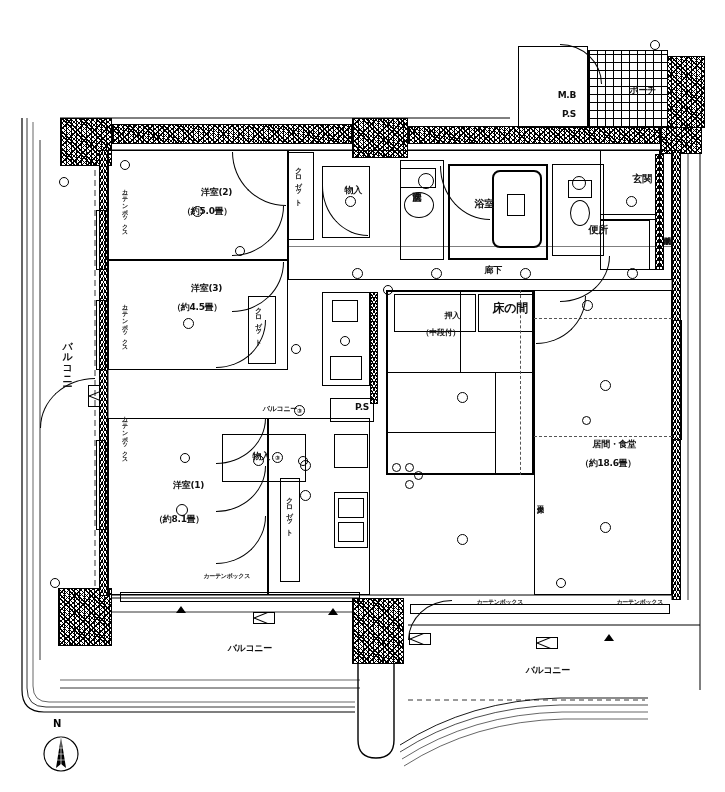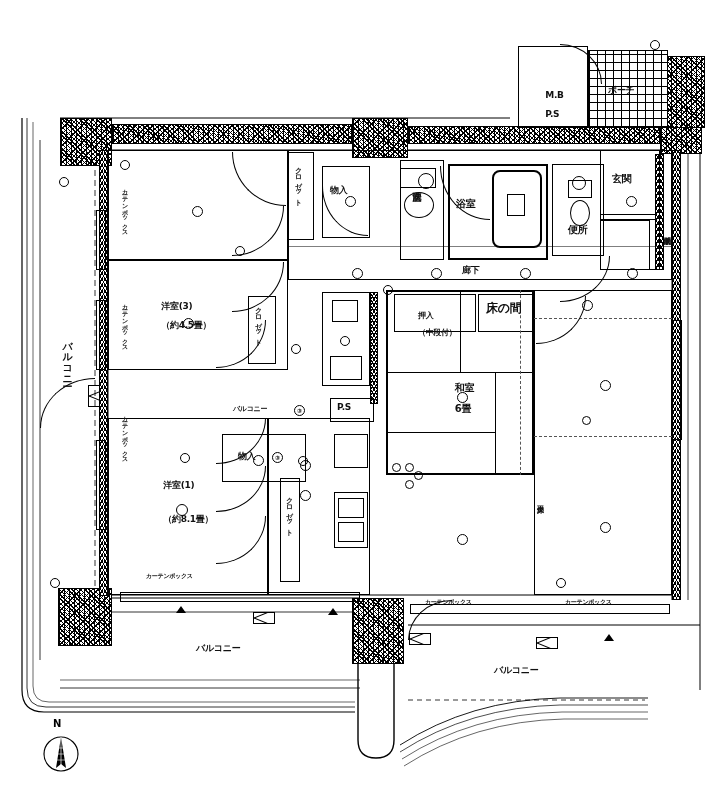--- a/index.html
+++ b/index.html
@@ -1,18 +1,18 @@
 <!DOCTYPE html>
 <html><head>
 <meta charset="utf-8">
 <style>
   html,body{margin:0;padding:0;background:#ffffff;}
   body{font-family:"DejaVu Sans","Liberation Sans",sans-serif;}
   #plan{position:relative;width:725px;height:792px;background:#fff;overflow:hidden;}
-  .lbl{position:absolute;color:#111;line-height:1.08;text-align:left;white-space:pre;font-weight:700;letter-spacing:-0.3px;}
+  .lbl{position:absolute;color:#111;line-height:1.08;text-align:right;white-space:pre;font-weight:700;letter-spacing:-0.3px;}
   .vlbl{position:absolute;color:#111;writing-mode:vertical-rl;text-orientation:upright;line-height:1.0;white-space:nowrap;font-weight:700;letter-spacing:0px;}
   .thin{position:absolute;border:1px solid #000;box-sizing:border-box;background:transparent;}
   .thin2{position:absolute;border:2px solid #000;box-sizing:border-box;background:transparent;}
   .hair{position:absolute;background:#000;}
   .dash{position:absolute;border-top:1px dashed #555;}
   .dashv{position:absolute;border-left:1px dashed #555;}
   .conc{position:absolute;box-sizing:border-box;border:1px solid #000;
         background-color:#fff;
         background-image:
           repeating-linear-gradient(45deg,#000 0 1px,transparent 1px 3px),
@@ -225,33 +225,37 @@
   <div class="sym" style="left:405px;top:480px;width:9px;height:9px;"></div>
   <div class="sym" style="left:392px;top:463px;width:9px;height:9px;"></div>
   <div class="sym" style="left:556px;top:578px;width:10px;height:10px;"></div>
   <div class="sym" style="left:59px;top:177px;width:10px;height:10px;"></div>
   <div class="sym" style="left:50px;top:578px;width:10px;height:10px;"></div>
   <div class="sym" style="left:383px;top:285px;width:10px;height:10px;"></div>
   <div class="sym" style="left:120px;top:160px;width:10px;height:10px;"></div>
   <div class="sym" style="left:650px;top:40px;width:10px;height:10px;"></div>
   <div class="sym" style="left:582px;top:416px;width:9px;height:9px;"></div>
 
-  <div class="lbl" style="left:442px;top:372px;width:46px;font-size:10px;">
-    <span>和室</span><br>
-    <span>6畳</span>
-  </div>
-
-
-  <div class="lbl" style="left:152px;top:460px;width:76px;font-size:9px;line-height:1.9;">
+
+  <div class="lbl" style="left:548px;top:430px;width:88px;font-size:9px;">
+    <span>居間・食堂</span><br>
+    <span>（約18.6畳）</span>
+  </div>
+
+  <div class="lbl" style="left:128px;top:460px;width:76px;font-size:9px;line-height:1.9;">
     <span>洋室(1)</span><br>
     <span>（約8.1畳）</span>
   </div>
 
-
-  <div class="lbl" style="left:150px;top:292px;width:72px;font-size:9px;">
+  <div class="lbl" style="left:160px;top:178px;width:72px;font-size:9px;">
+    <span>洋室(2)</span><br>
+    <span>（約5.0畳）</span>
+  </div>
+
+  <div class="lbl" style="left:150px;top:274px;width:72px;font-size:9px;">
     <span>洋室(3)</span><br>
     <span>（約4.5畳）</span>
   </div>
 
 
   <div class="lbl" style="left:456px;top:199px;width:38px;font-size:10px;">浴室</div>
 
   <div class="lbl" style="left:568px;top:225px;width:40px;font-size:10px;">便所</div>
 
   <div class="lbl" style="left:612px;top:174px;width:40px;font-size:10px;">玄関</div>

